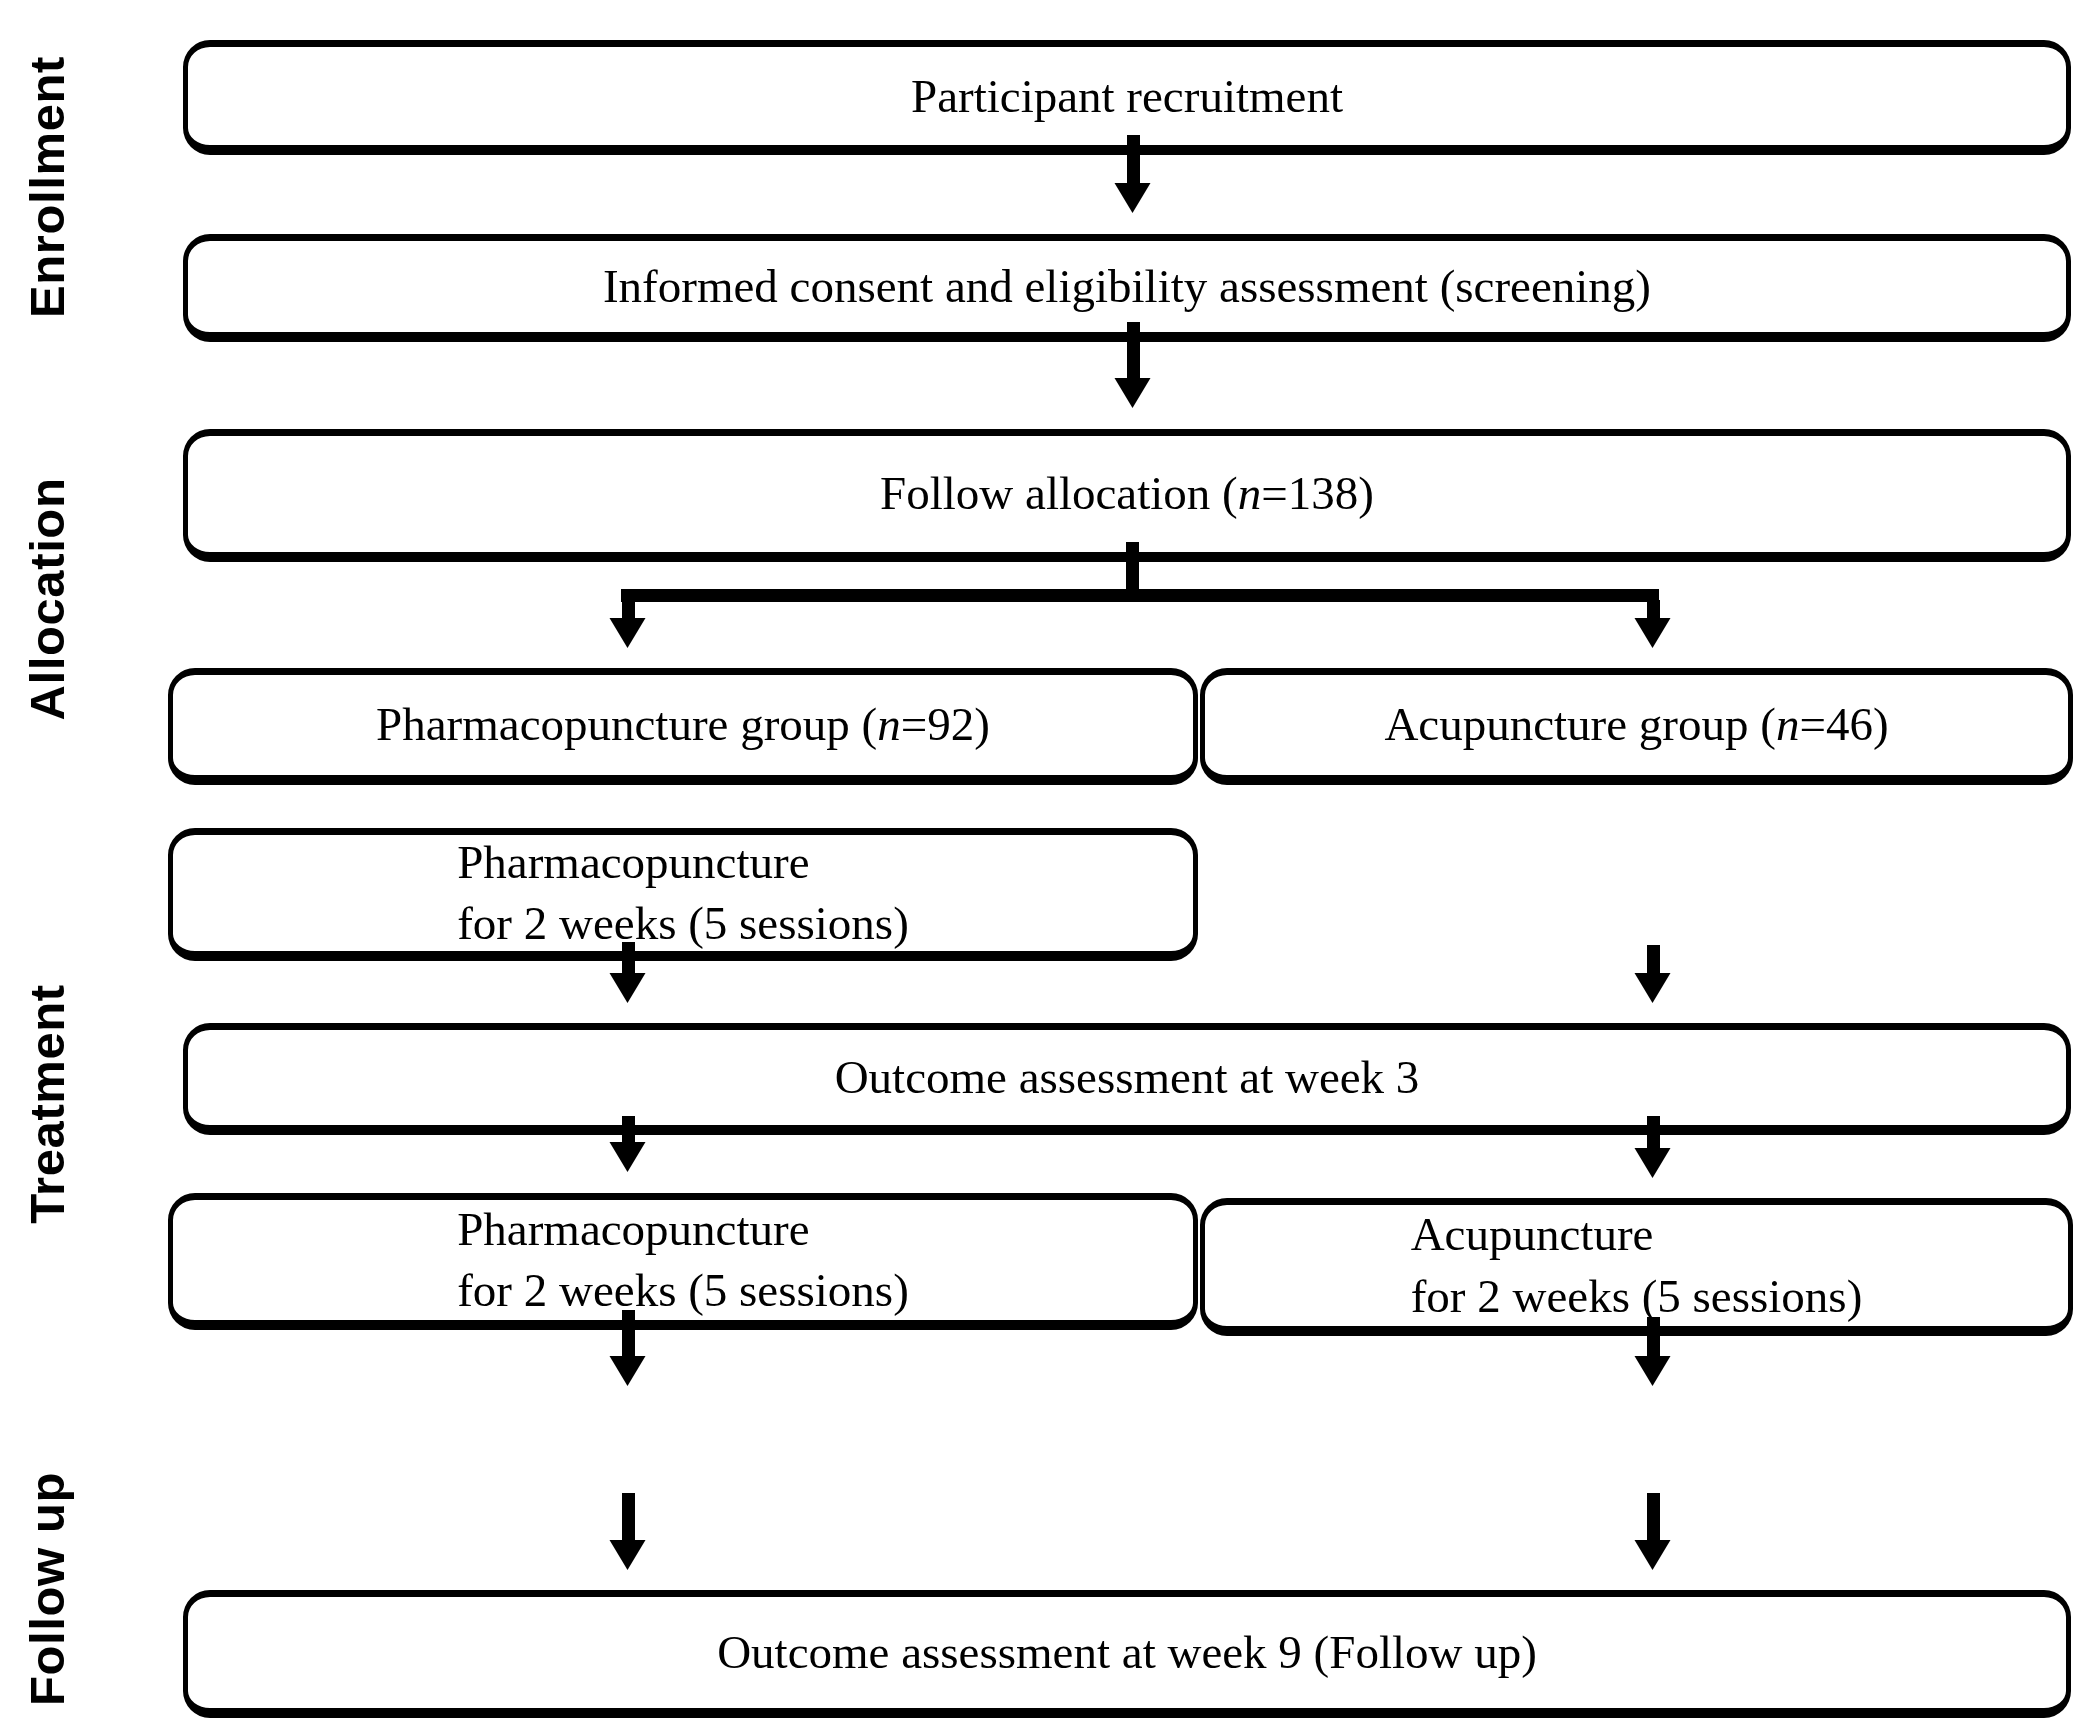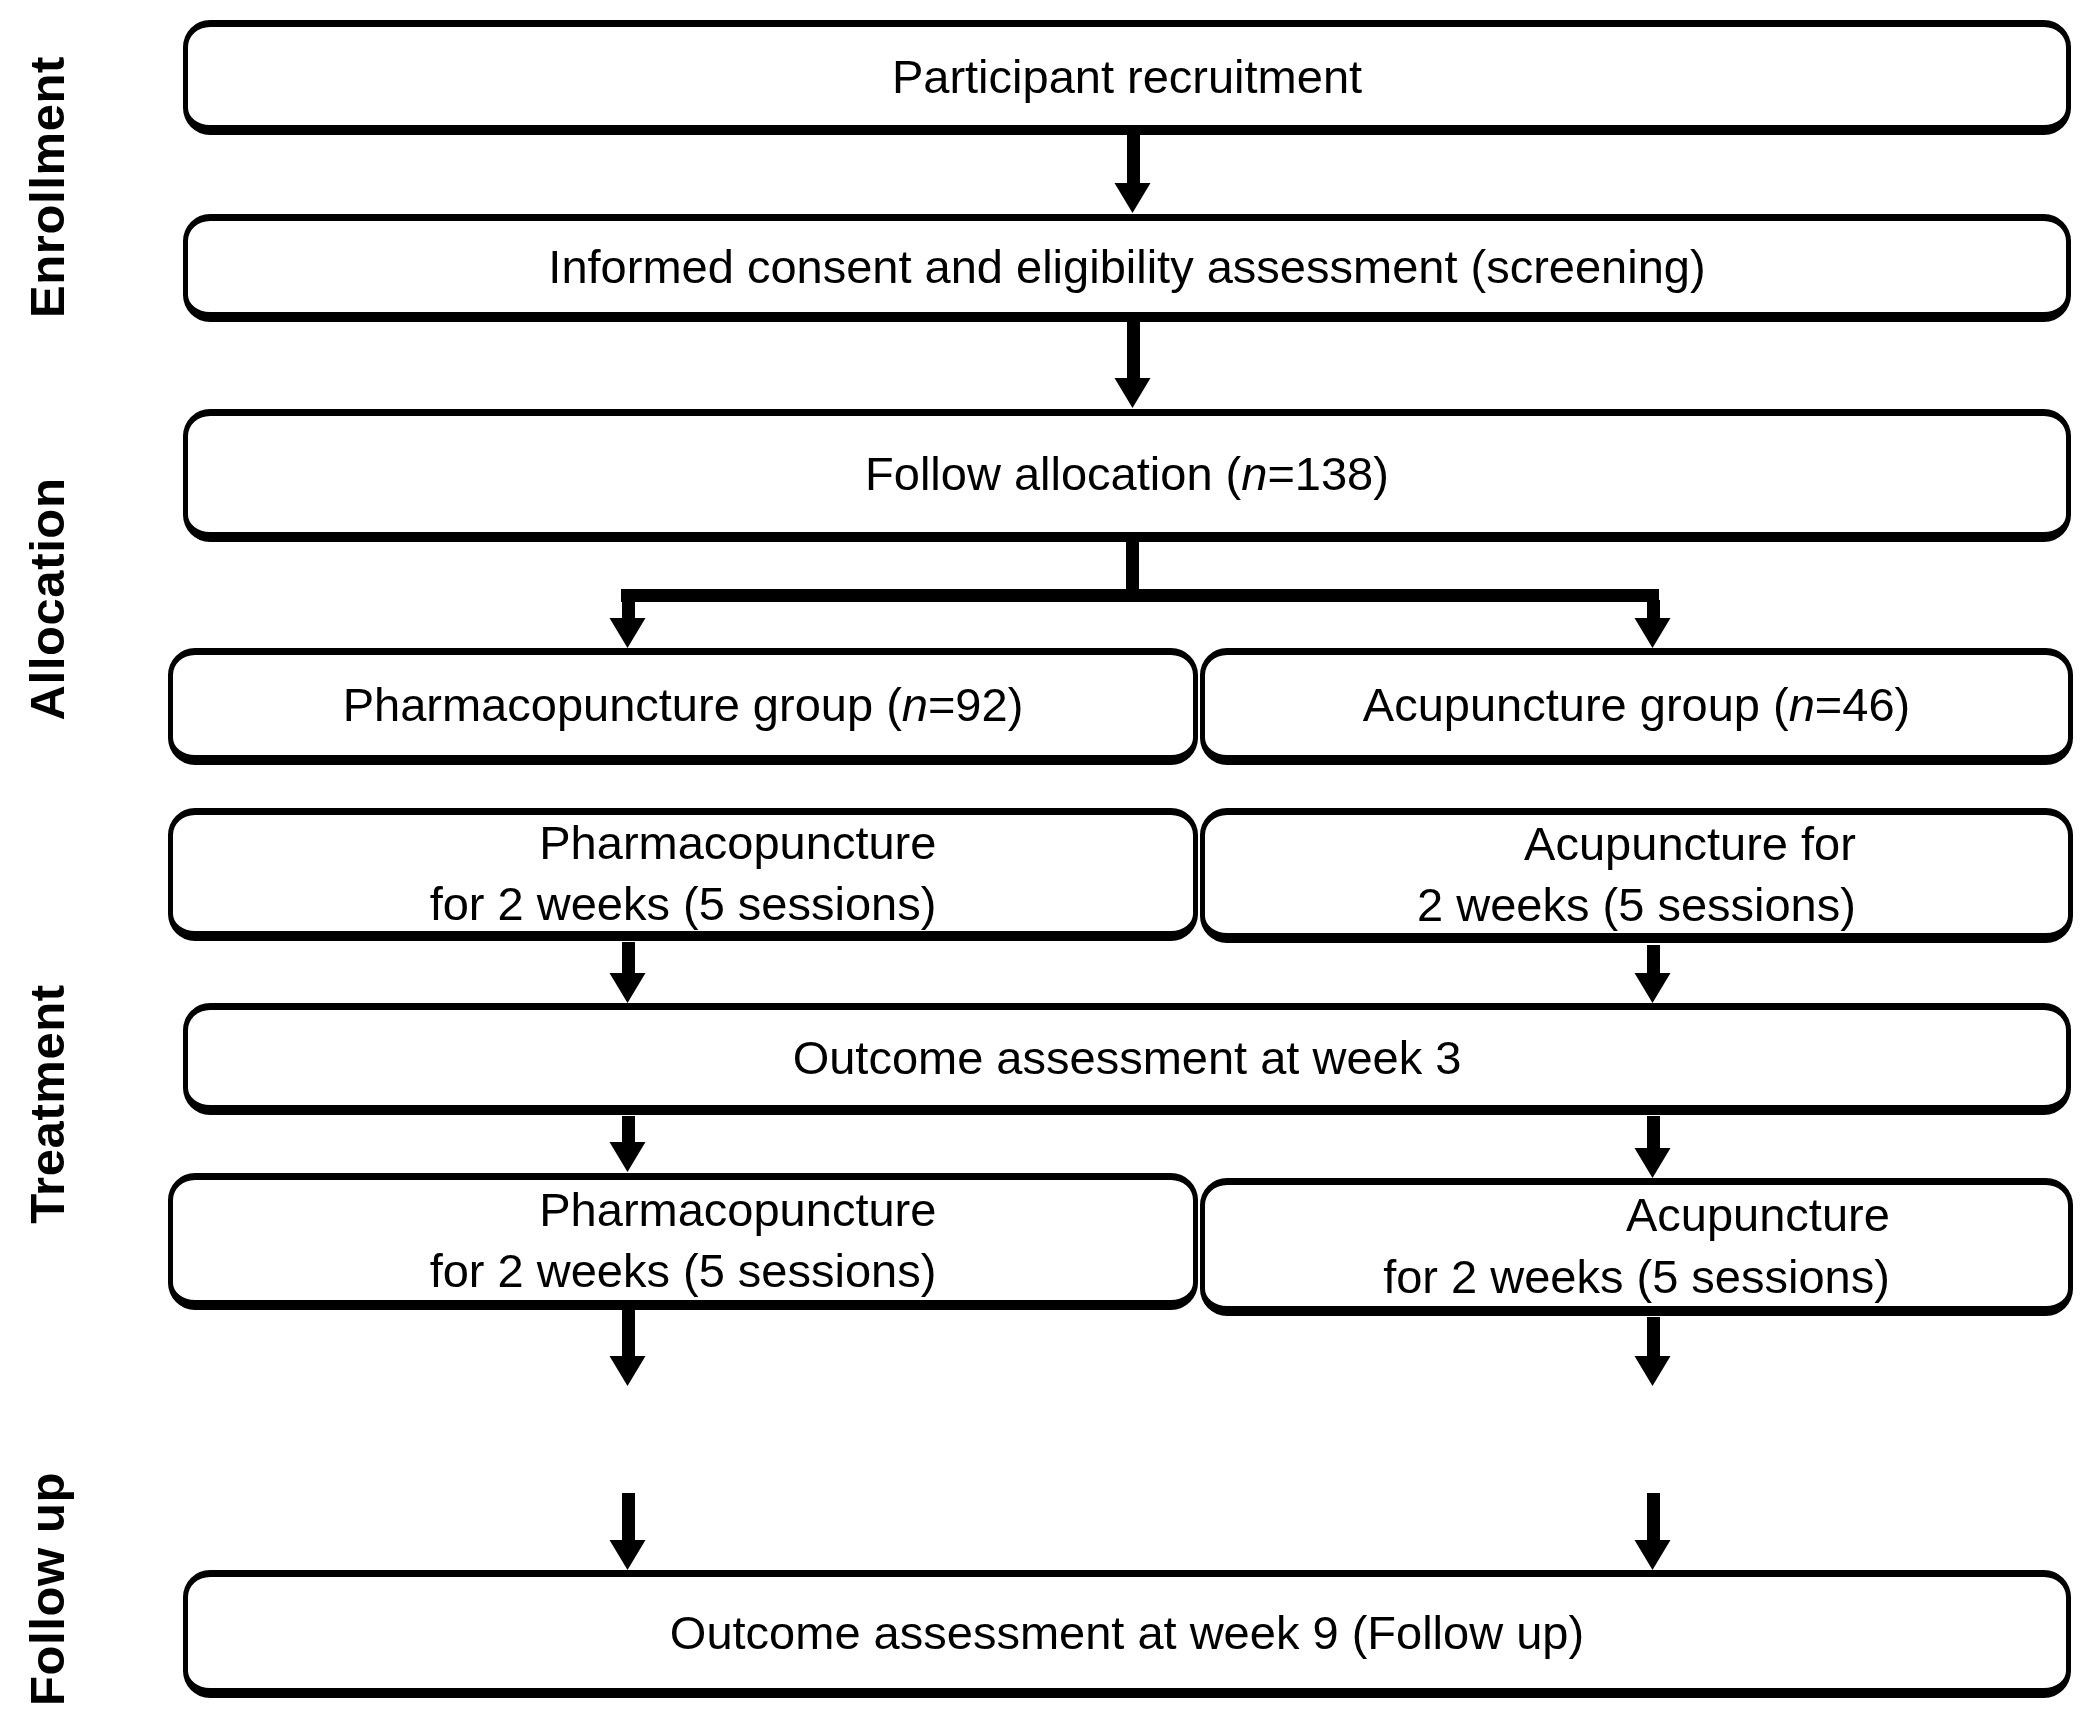--- a/index.html
+++ b/index.html
@@ -16,26 +16,27 @@
     position: absolute;
     box-sizing: border-box;
     background: #ffffff;
     border: 5.8px solid #000000;
     border-top-width: 7px;
     border-bottom-width: 10px;
     border-radius: 27px;
     display: flex;
     align-items: center;
     justify-content: center;
-    text-align: right;
-    font-family: Liberation Sans, sans-serif;
+    text-align: left;
+    font-family: Liberation Serif, serif;
     font-size: 47px;
     line-height: 1.3;
     white-space: pre-line;
     padding: 0 14px;
+    margin-top: 20px;
   }
   .full { left: 183px; width: 1888px; }
   .colL { left: 168px; width: 1030px; }
   .colR { left: 1200px; width: 873px; }
   .nvar { font-style: italic; }
   
   .stage {
     position: absolute;
     left: 47px;
     transform: translate(-50%, -50%) rotate(-90deg);
@@ -94,22 +95,20 @@
   <div class="varrow" style="left:1653px;top:600px;height:48px">
       <div class="shaft"></div>
       <div class="head"></div>
     </div>
 
   <div class="fbox colL" style="top:648px;height:117px"><span><span>Pharmacopuncture group (</span><span class="nvar">n</span><span>=92)</span></span></div>
   <div class="fbox colR" style="top:648px;height:117px"><span><span>Acupuncture group (</span><span class="nvar">n</span><span>=46)</span></span></div>
 
   <div class="fbox colL" style="top:808px;height:133px">Pharmacopuncture
 for 2 weeks (5 sessions)</div>
-  <div class="fbox colR" style="top:808px;height:135px">Acupuncture for
-2 weeks (5 sessions)</div>
 
   <div class="varrow" style="left:628px;top:942px;height:61px">
       <div class="shaft"></div>
       <div class="head"></div>
     </div>
   <div class="varrow" style="left:1653px;top:945px;height:58px">
       <div class="shaft"></div>
       <div class="head"></div>
     </div>
 

